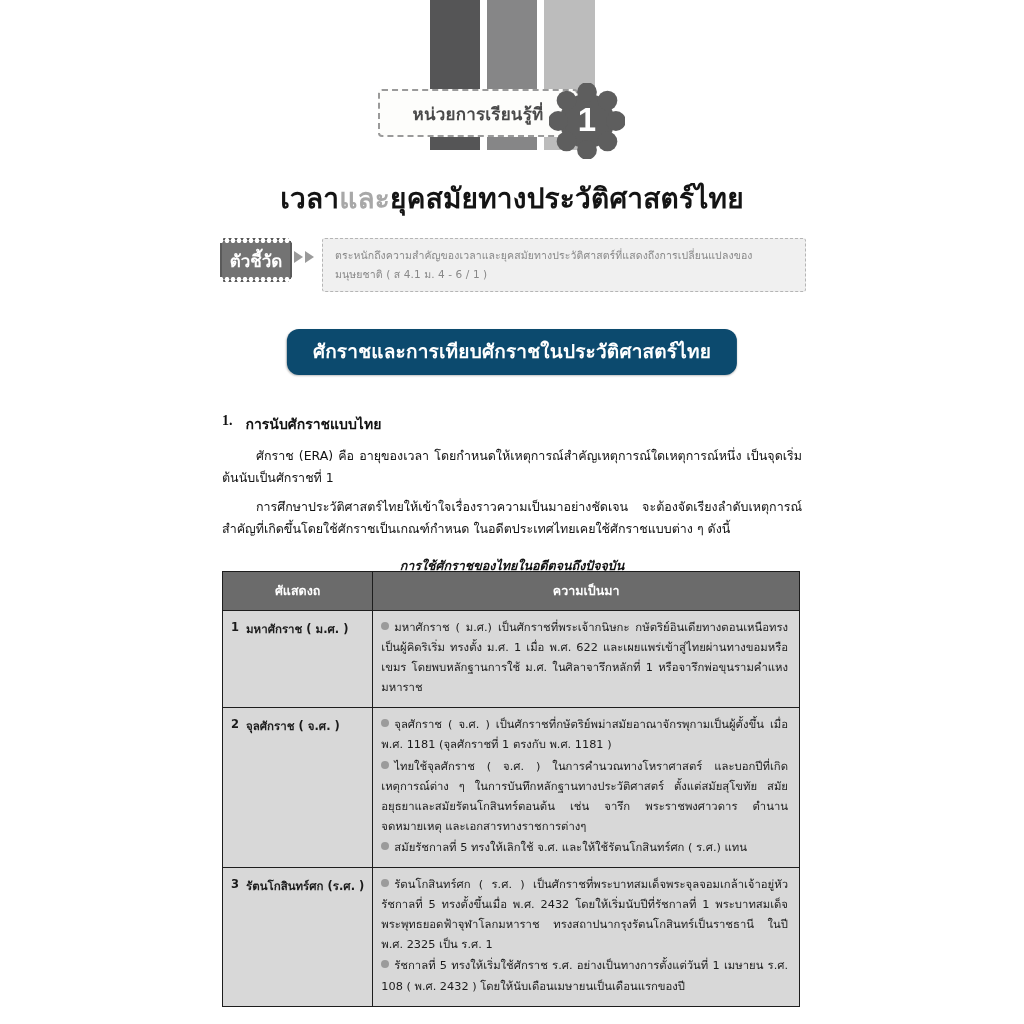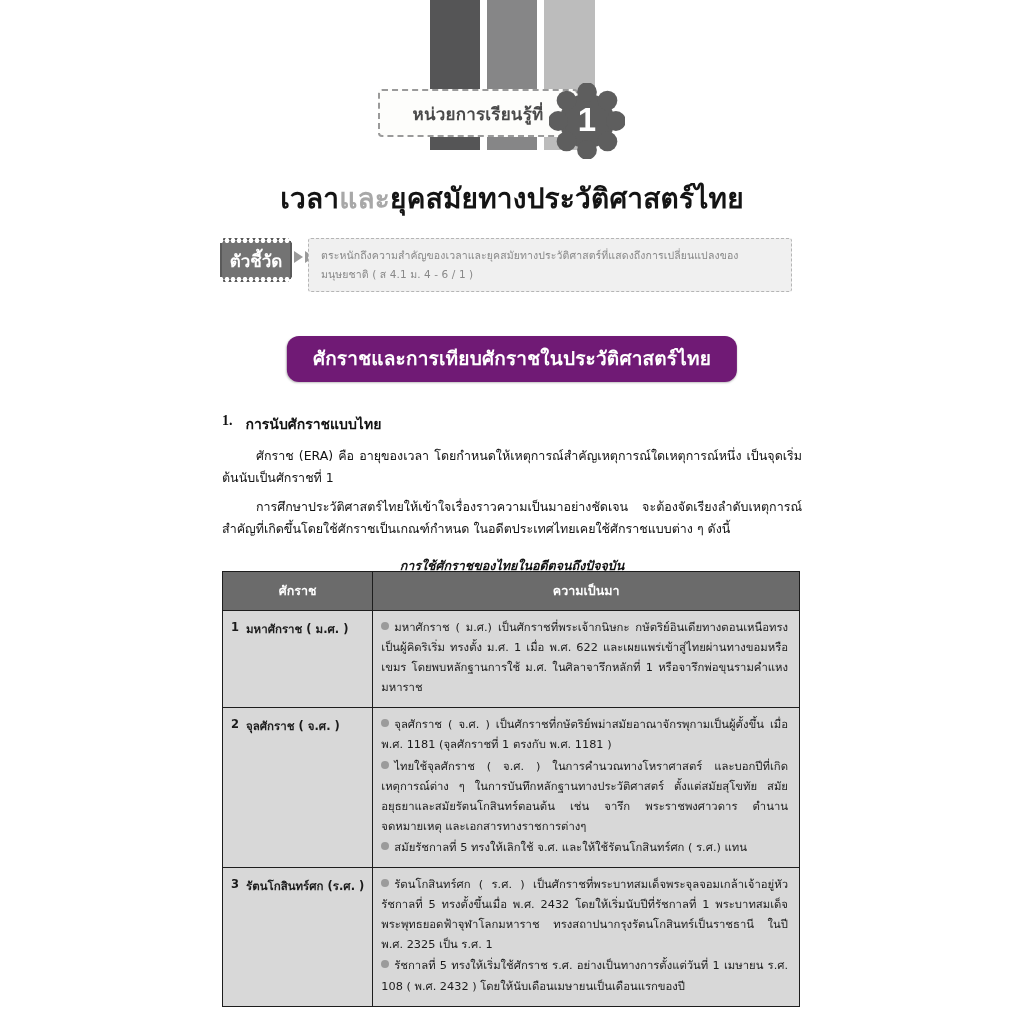--- a/index.html
+++ b/index.html
@@ -146,45 +146,45 @@
     gap: 2px;
   }
   .arrow-tri {
     width: 0; height: 0;
     border-left: 9px solid #9a9a9a;
     border-top: 6px solid transparent;
     border-bottom: 6px solid transparent;
   }
   .indicator-body {
     position: absolute;
-    left: 86px;
+    left: 100px;
     top: 0;
     width: 484px;
     min-height: 54px;
     background: #f0f0f0;
     border: 1.5px dashed #b5b5b5;
     border-radius: 3px;
     box-sizing: border-box;
     padding: 7px 10px 6px 12px;
   }
   .indicator-text {
     font-family: "DejaVu Sans", sans-serif;
     font-size: 10.5px;
     line-height: 1.85;
     color: #888888;
     letter-spacing: .1px;
   }
 
   
   .section-pill {
     position: absolute;
-    top: 336px;
+    top: 329px;
     left: 50%;
     transform: translateX(-50%);
-    background: #701a75;
+    background: #0c4a6e;
     border-radius: 12px;
     padding: 7px 26px 9px;
     color: #ffffff;
     font-family: "DejaVu Sans", sans-serif;
     font-size: 19px;
     font-weight: 700;
     letter-spacing: .2px;
     white-space: nowrap;
     box-shadow: 0 1px 2px rgba(0,0,0,.25);
   }
@@ -327,21 +327,21 @@
     <span>การนับศักราชแบบไทย</span>
   </div>
   <p class="body-para">ศักราช (ERA) คือ   อายุของเวลา   โดยกำหนดให้เหตุการณ์สำคัญเหตุการณ์ใดเหตุการณ์หนึ่ง เป็นจุดเริ่มต้นนับเป็นศักราชที่ 1</p>
   <p class="body-para">การศึกษาประวัติศาสตร์ไทยให้เข้าใจเรื่องราวความเป็นมาอย่างชัดเจน  จะต้องจัดเรียงลำดับเหตุการณ์สำคัญที่เกิดขึ้นโดยใช้ศักราชเป็นเกณฑ์กำหนด   ในอดีตประเทศไทยเคยใช้ศักราชแบบต่าง ๆ  ดังนี้</p>
   <div class="table-caption">การใช้ศักราชของไทยในอดีตจนถึงปัจจุบัน</div>
 </div>
 
 <table class="era-table">
   <thead>
     <tr>
-      <th>ศักราช</th>
+      <th>ศัแสดงถ</th>
       <th>ความเป็นมา</th>
     </tr>
   </thead>
   <tbody>
       <tr>
         <td class="col-era">
           <div class="era-row-label">
             <span>1</span>
             <span>มหาศักราช  ( ม.ศ. )</span>
           </div>

